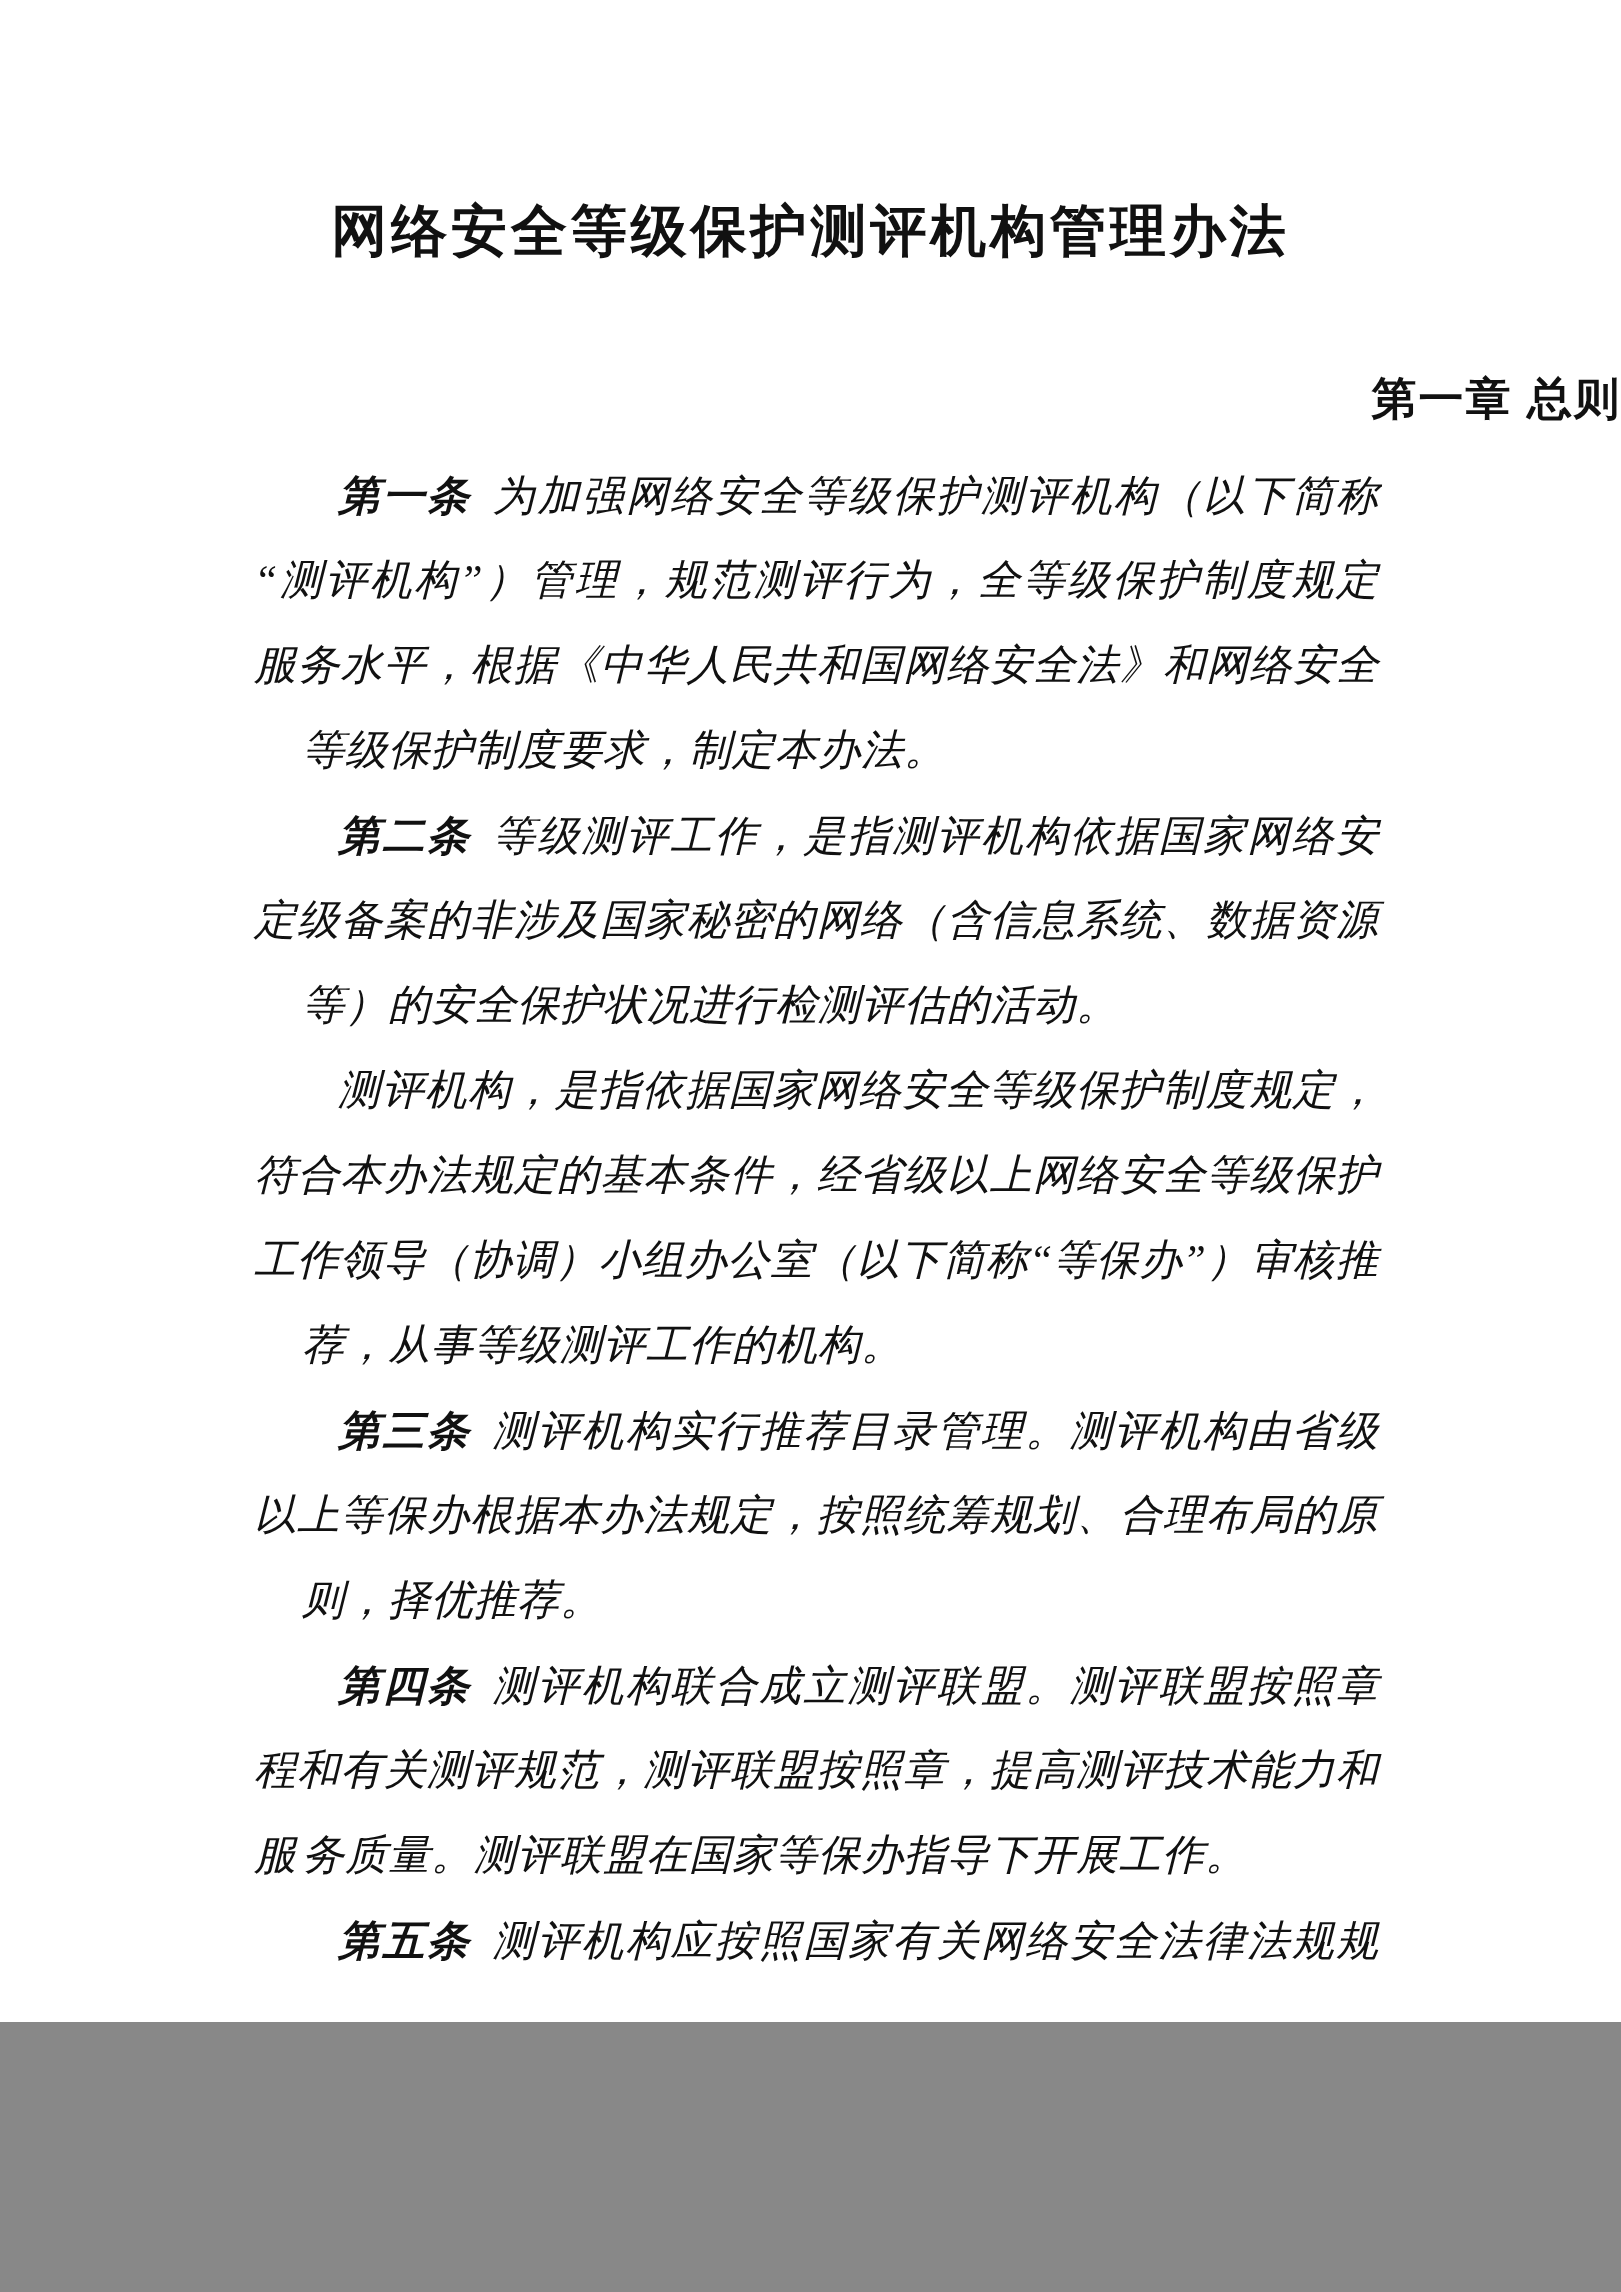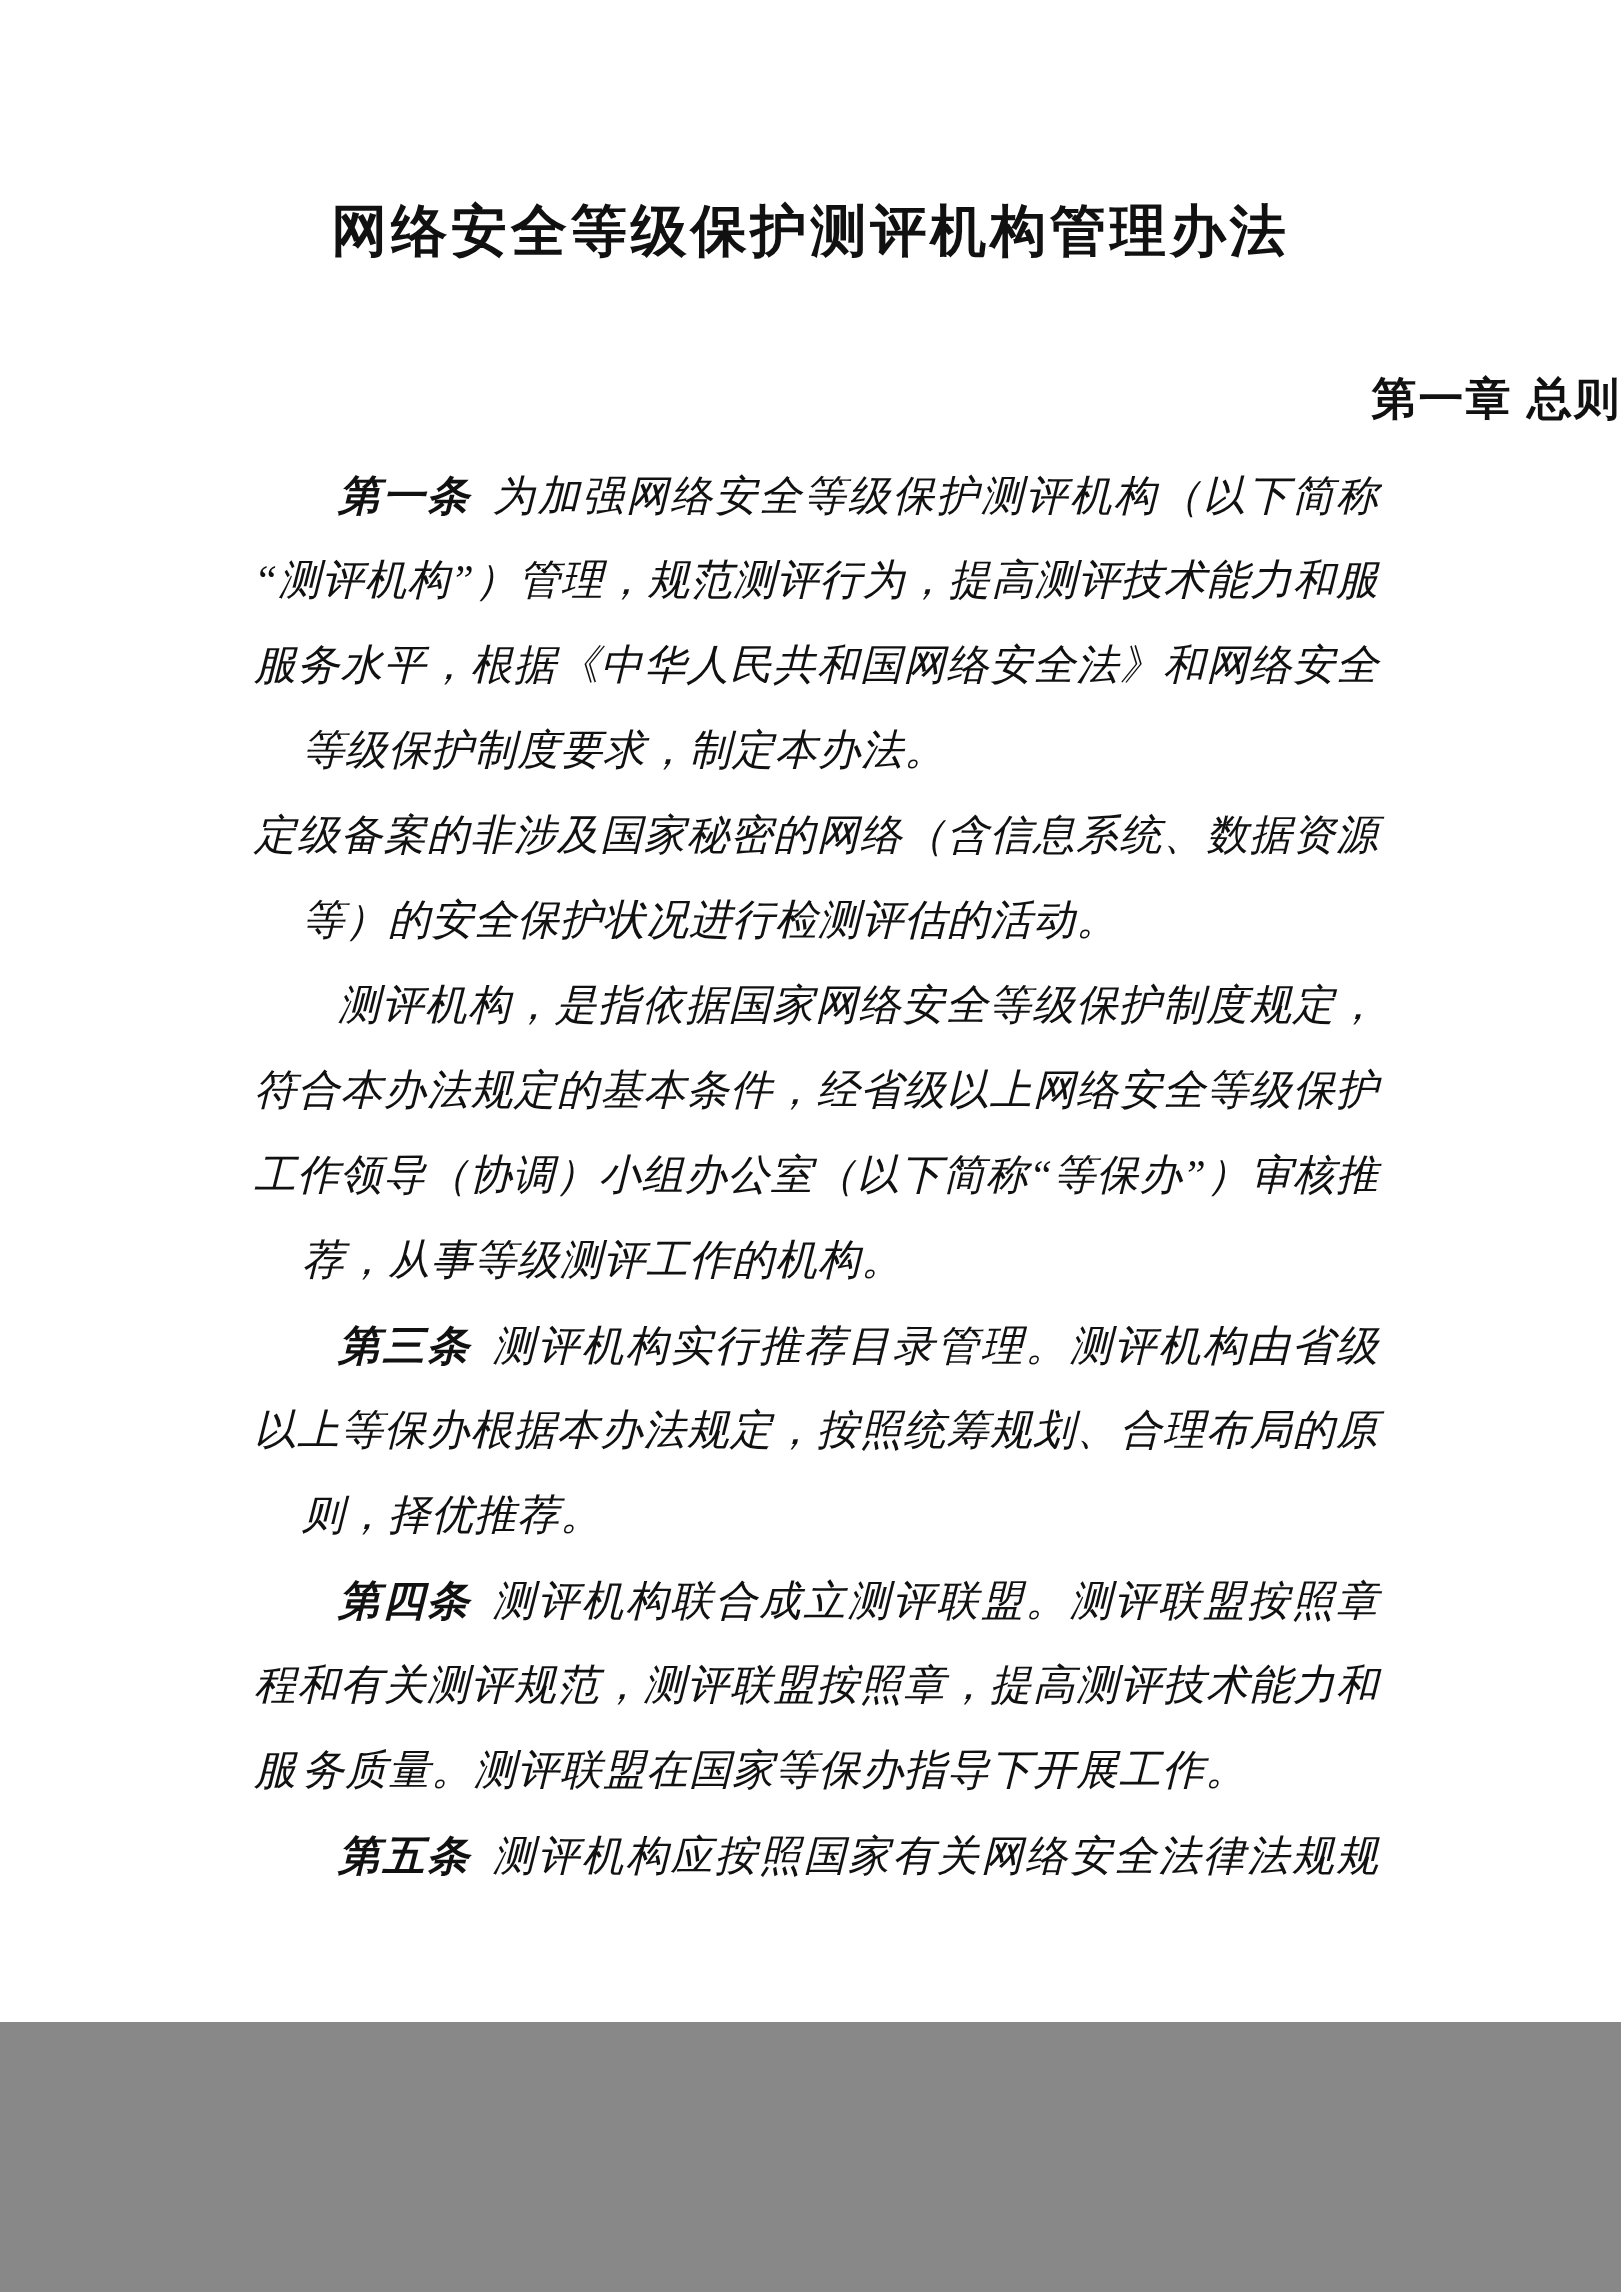--- a/index.html
+++ b/index.html
@@ -86,23 +86,24 @@
 <body>
 
 <div class="page">
 
   <div class="doc-title">网络安全等级保护测评机构管理办法</div>
 
   <div class="chapter-heading">第一章 总则</div>
 
   <div class="doc-body">
       <div class="line indent"><span class="article-no">第一条</span><span>为加强网络安全等级保护测评机构（以下简称</span></div>
-      <div class="line"><span>“测评机构”）管理，规范测评行为，提高测评技术能力和服</span></div>
+      <div class="line"><span>“测评机构”）管理，规范测评行为，全等级保护制度规定</span></div>
       <div class="line"><span>服务水平，根据《中华人民共和国网络安全法》和网络安全</span></div>
       <div class="line end"><span>等级保护制度要求，制定本办法。</span></div>
+      <div class="line indent"><span class="article-no">第二条</span><span>等级测评工作，是指测评机构依据国家网络安</span></div>
       <div class="line"><span>定级备案的非涉及国家秘密的网络（含信息系统、数据资源</span></div>
       <div class="line end"><span>等）的安全保护状况进行检测评估的活动。</span></div>
       <div class="line indent"><span>测评机构，是指依据国家网络安全等级保护制度规定，</span></div>
       <div class="line"><span>符合本办法规定的基本条件，经省级以上网络安全等级保护</span></div>
       <div class="line"><span>工作领导（协调）小组办公室（以下简称“等保办”）审核推</span></div>
       <div class="line end"><span>荐，从事等级测评工作的机构。</span></div>
       <div class="line indent"><span class="article-no">第三条</span><span>测评机构实行推荐目录管理。测评机构由省级</span></div>
       <div class="line"><span>以上等保办根据本办法规定，按照统筹规划、合理布局的原</span></div>
       <div class="line end"><span>则，择优推荐。</span></div>
       <div class="line indent"><span class="article-no">第四条</span><span>测评机构联合成立测评联盟。测评联盟按照章</span></div>

